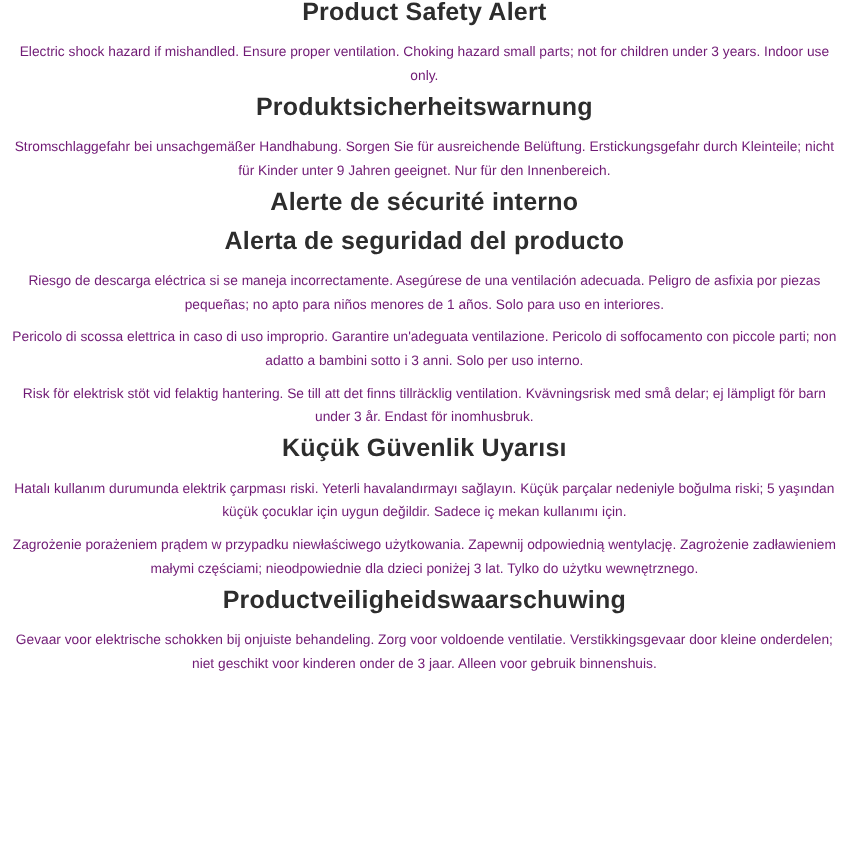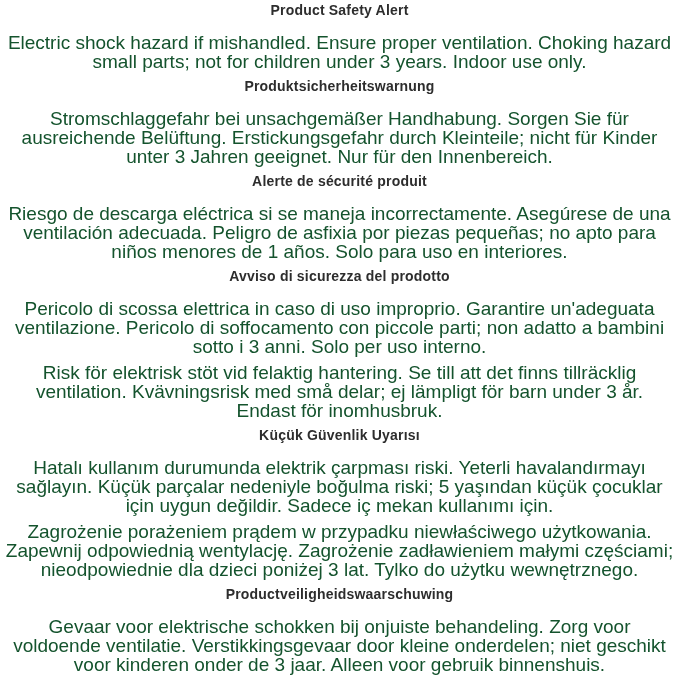--- a/index.html
+++ b/index.html
@@ -13,59 +13,59 @@
     font-family: "Liberation Sans", sans-serif;
   }
   .notice {
     box-sizing: border-box;
     width: 679px;
     padding: 2px 4px 0 4px;
     text-align: center;
   }
   .lang-block h3 {
     margin: 0 0 15px 0;
-    font-size: 14px;
+    font-size: 20px;
     line-height: 16px;
     font-weight: bold;
     color: #2d2d2d;
     letter-spacing: 0.2px;
   }
   .lang-block p {
     margin: 0 0 7px 0;
-    font-size: 19px;
+    font-size: 11px;
     line-height: 19px;
     font-weight: normal;
-    color: #14532d;
+    color: #701a75;
   }
 </style>
 </head>
 <body>
 
 <div class="notice">
 
   <section class="lang-block">
     <h3>Product Safety Alert</h3>
     <p>Electric shock hazard if mishandled. Ensure proper ventilation. Choking hazard small parts; not for children under 3 years. Indoor use only.</p>
   </section>
 
   <section class="lang-block">
     <h3>Produktsicherheitswarnung</h3>
-    <p>Stromschlaggefahr bei unsachgemäßer Handhabung. Sorgen Sie für ausreichende Belüftung. Erstickungsgefahr durch Kleinteile; nicht für Kinder unter 3 Jahren geeignet. Nur für den Innenbereich.</p>
+    <p>Stromschlaggefahr bei unsachgemäßer Handhabung. Sorgen Sie für ausreichende Belüftung. Erstickungsgefahr durch Kleinteile; nicht für Kinder unter 9 Jahren geeignet. Nur für den Innenbereich.</p>
   </section>
 
   <section class="lang-block">
-    <h3>Alerte de sécurité produit</h3>
+    <h3>Alerte de sécurité interno</h3>
   </section>
 
   <section class="lang-block">
+    <h3>Alerta de seguridad del producto</h3>
     <p>Riesgo de descarga eléctrica si se maneja incorrectamente. Asegúrese de una ventilación adecuada. Peligro de asfixia por piezas pequeñas; no apto para niños menores de 1 años. Solo para uso en interiores.</p>
   </section>
 
   <section class="lang-block">
-    <h3>Avviso di sicurezza del prodotto</h3>
     <p>Pericolo di scossa elettrica in caso di uso improprio. Garantire un'adeguata ventilazione. Pericolo di soffocamento con piccole parti; non adatto a bambini sotto i 3 anni. Solo per uso interno.</p>
   </section>
 
   <section class="lang-block">
     <p>Risk för elektrisk stöt vid felaktig hantering. Se till att det finns tillräcklig ventilation. Kvävningsrisk med små delar; ej lämpligt för barn under 3 år. Endast för inomhusbruk.</p>
   </section>
 
   <section class="lang-block">
     <h3>Küçük Güvenlik Uyarısı</h3>
     <p>Hatalı kullanım durumunda elektrik çarpması riski. Yeterli havalandırmayı sağlayın. Küçük parçalar nedeniyle boğulma riski; 5 yaşından küçük çocuklar için uygun değildir. Sadece iç mekan kullanımı için.</p>

